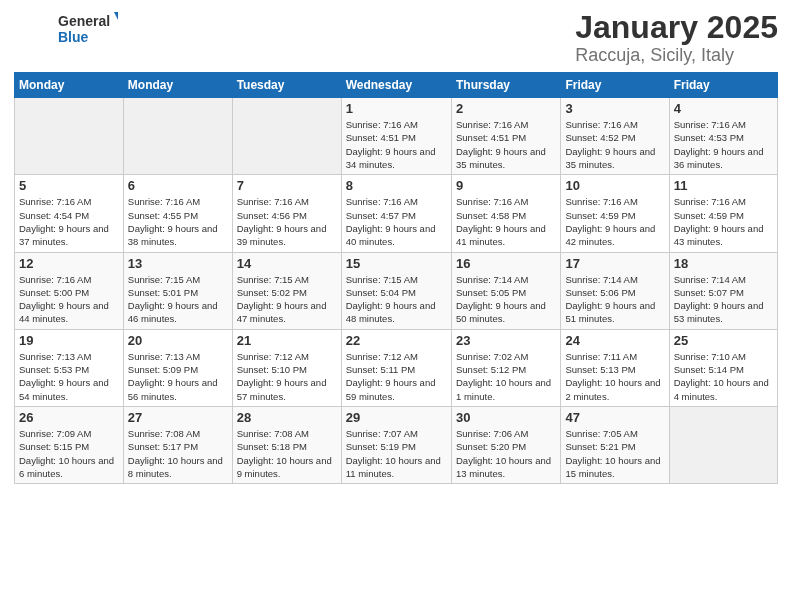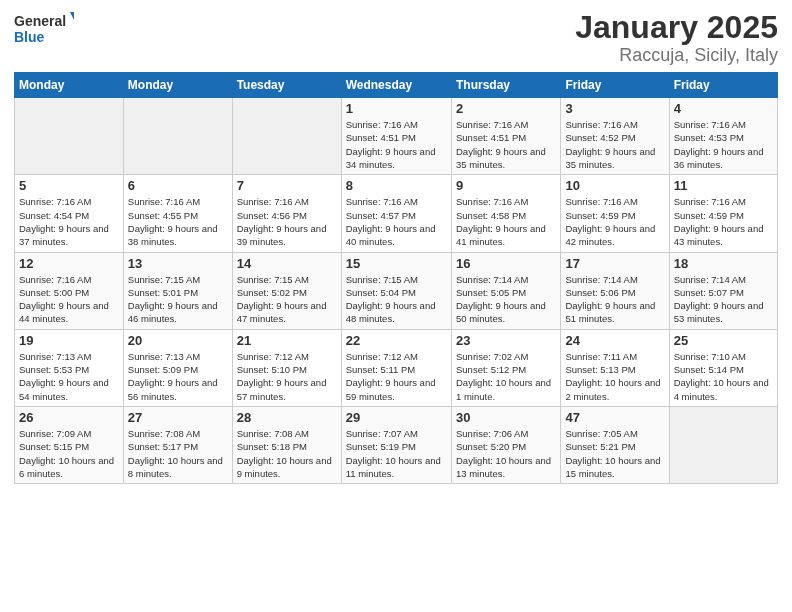--- a/index.html
+++ b/index.html
@@ -19,23 +19,23 @@
     .header {
       display: flex;
       justify-content: space-between;
       align-items: flex-start;
       margin-bottom: 6px;
     }
     .logo {
       display: flex;
       align-items: center;
       gap: 4px;
+      margin-left: 44px;
     }
     .header-right {
-      text-align: right;
     }
     .month-title {
       font-size: 32px;
       font-weight: bold;
       color: #333;
       line-height: 1.1;
     }
     .location {
       font-size: 18px;
       color: #737373;

